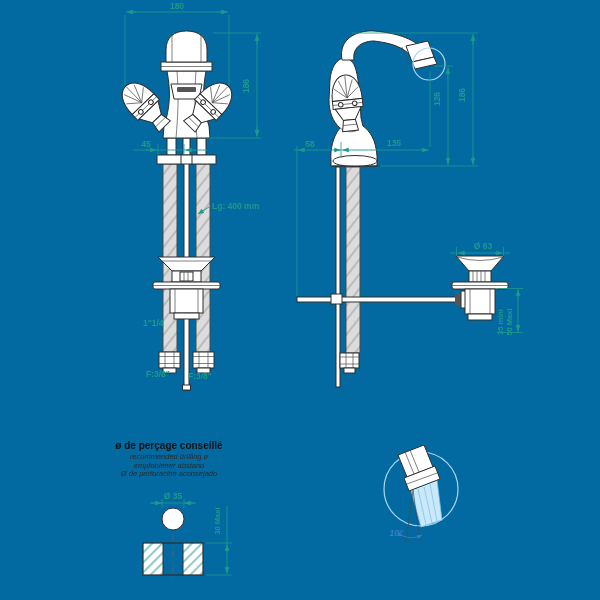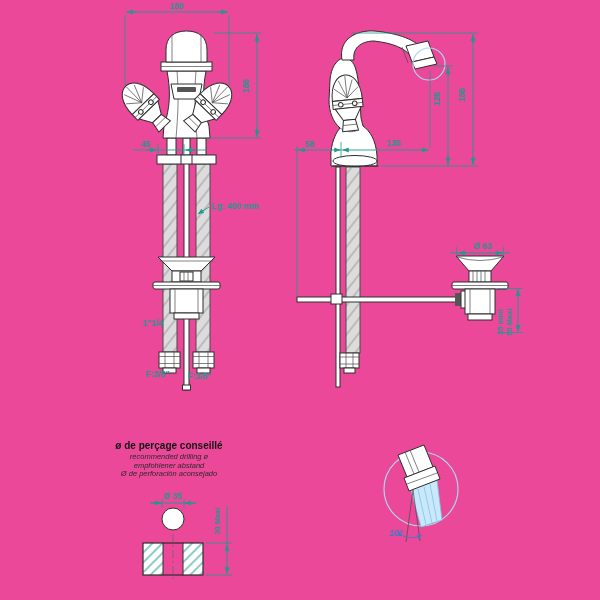--- a/index.html
+++ b/index.html
@@ -1,16 +1,16 @@
 <!DOCTYPE html>
 <html style="--dimension: #1d9a8c; --blue_text: #3b7cc9; --water: #c9e8fa; --water_stripe: #8fcbee; --detail_ring: #a9d6ef; --hose: #dcdcdc;"><head>
 <meta charset="utf-8">
 <style>
   html,body{margin:0;padding:0;background:#fff;}
-  .page{width:600px;height:600px;position:relative;background:#ec4899;overflow:hidden;}
+  .page{width:600px;height:600px;position:relative;background:#0369a1;overflow:hidden;}
   svg{display:block;}
   text{font-family:"Liberation Sans",sans-serif;}
   .ln{stroke:#2e2e2e;stroke-width:1;fill:none;stroke-linecap:square;}
   .lnthin{stroke:#4a4a4a;stroke-width:0.7;fill:none;}
   .fw{fill:#ffffff;stroke:#2e2e2e;stroke-width:1;}
   .dk{fill:#555;stroke:none;}
   .dim{stroke:var(--dimension,#1d9a8c);stroke-width:0.9;fill:none;}
   .ext{stroke:var(--dimension,#1d9a8c);stroke-width:0.8;fill:none;}
   .dimtxt{fill:var(--dimension,#1d9a8c);font-size:8.5px;font-weight:bold;}
   .dimtxt-sm{fill:var(--dimension,#1d9a8c);font-size:7.5px;font-weight:bold;}

